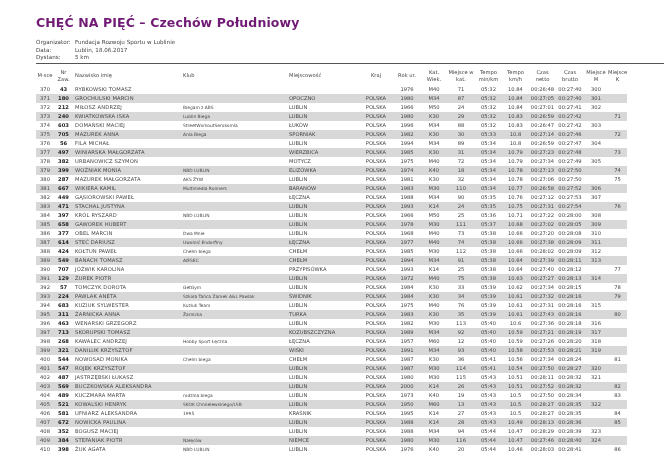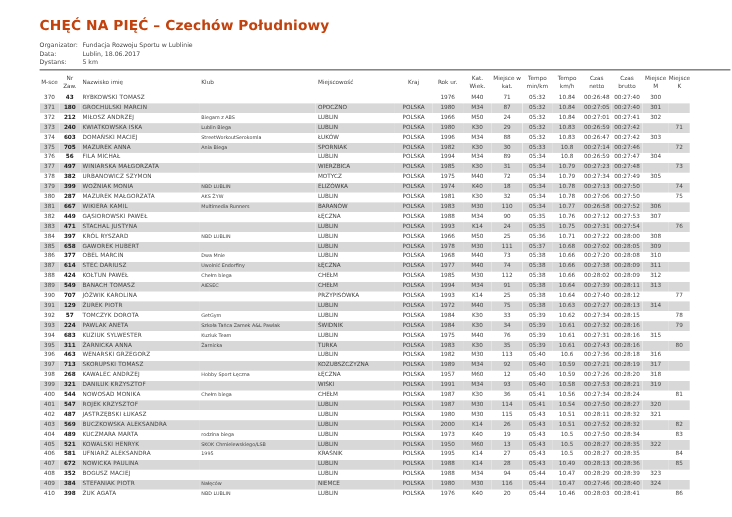--- a/index.html
+++ b/index.html
@@ -1,17 +1,17 @@
 <!DOCTYPE html>
 <html><head>
 <meta charset="utf-8">
 <style>
   html, body { margin:0; padding:0; background:#ffffff; }
   body { width:665px; height:470px; overflow:hidden; font-family:"DejaVu Sans", sans-serif; color:#333; position:relative; }
-  .title { position:absolute; left:36px; top:15px; font-size:12.5px; font-weight:bold; color:#c2410c; letter-spacing:0.1px; }
+  .title { position:absolute; left:36px; top:15px; font-size:12.5px; font-weight:bold; color:#701a75; letter-spacing:0.1px; }
   .meta { position:absolute; left:36px; top:39px; font-size:5.6px; color:#444; }
   .meta .mrow { height:7.6px; line-height:7.6px; display:flex; }
   .meta .mlabel { width:39px; }
   .meta-line { position:absolute; left:36px; top:63px; width:628px; height:1px; background:#555; }
   table { position:absolute; left:36px; top:66px; border-collapse:collapse; font-size:5.2px; width:591px; table-layout:fixed; }
   thead th { font-weight:normal; color:#444; height:19px; line-height:6.5px; vertical-align:middle; padding:0; }
   tbody td { height:9px; line-height:9px; padding:0; white-space:nowrap; overflow:hidden; color:#444; }
   tbody tr.shade td { background:#d8d8d8; }
   .c { text-align:center; }
   .l { text-align:left; padding-left:2px; }

